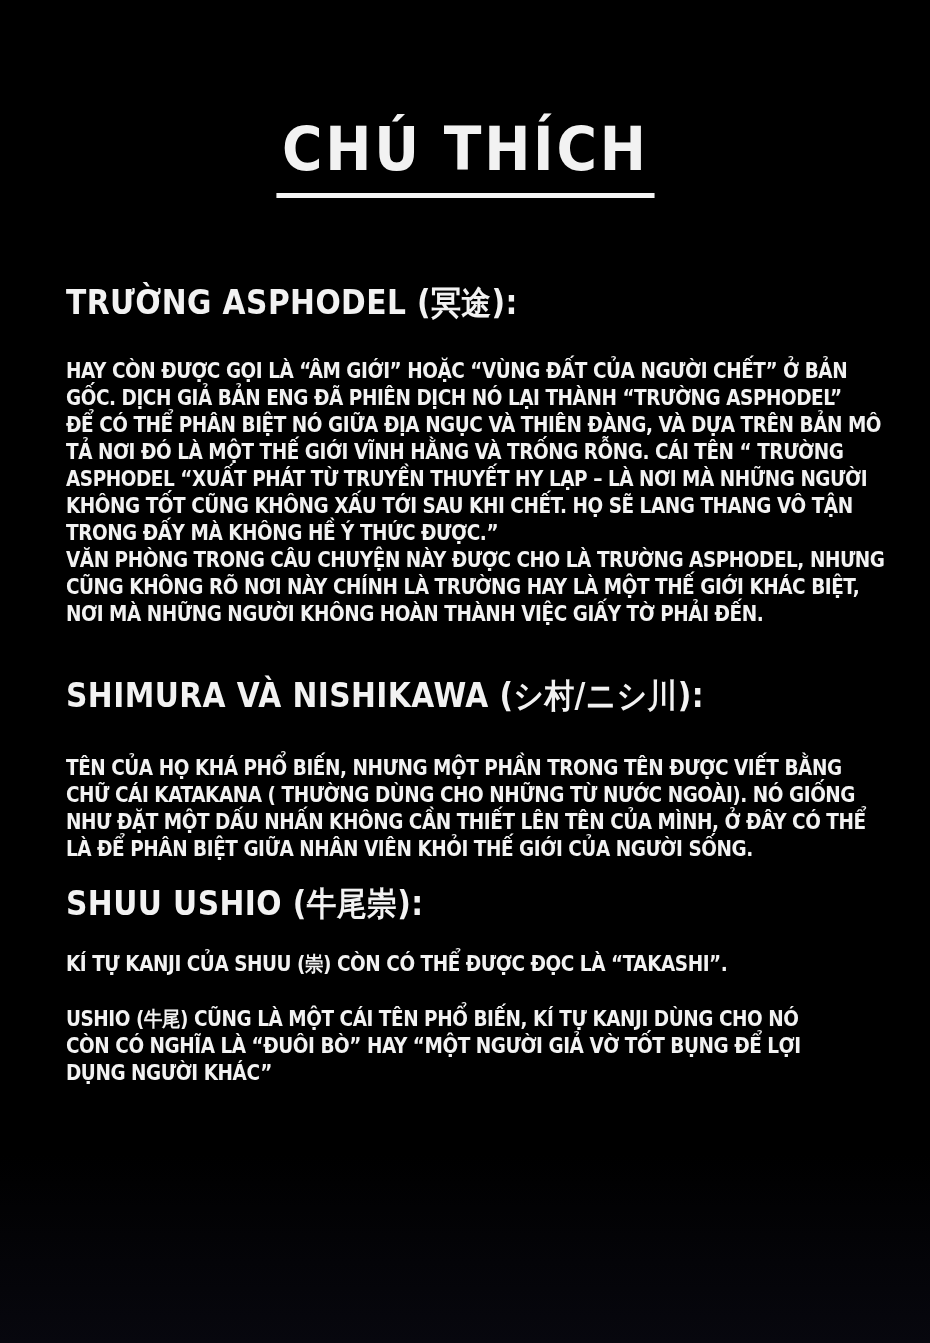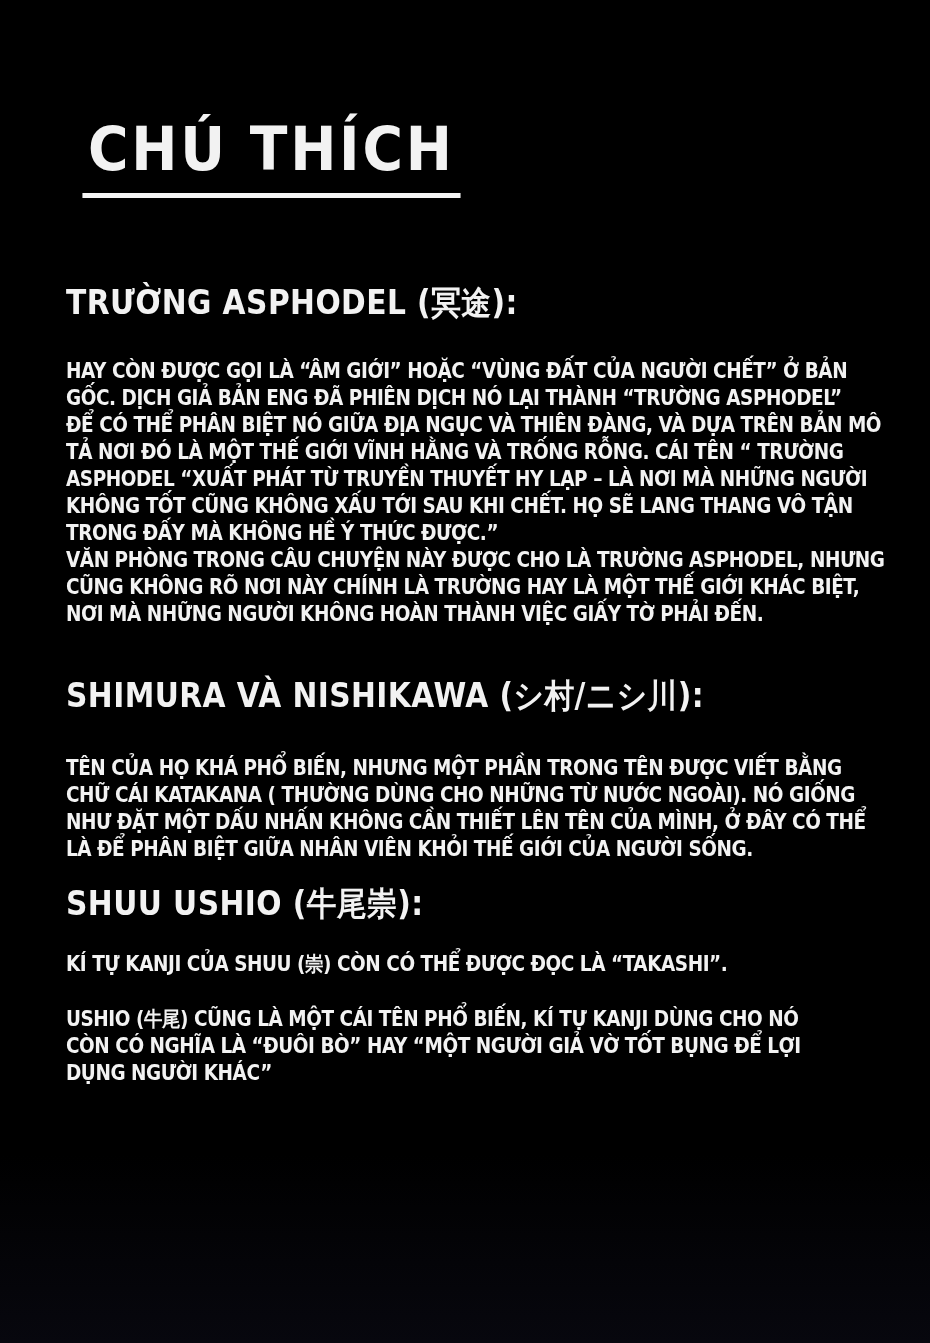--- a/index.html
+++ b/index.html
@@ -20,20 +20,21 @@
   }
   .page {
     position: absolute;
     inset: 0;
     padding: 0 0 0 66px;
     box-sizing: border-box;
   }
   
   .title-wrap {
     margin: 112px 66px 0 0;   
+    text-align: center;
   }
   .page-title {
     display: inline-block;
     margin: 0;
     font-size: 60px;
     font-weight: bold;
     letter-spacing: 3px;
     line-height: 1.25;
     transform: scaleX(0.92);
     transform-origin: center top;

